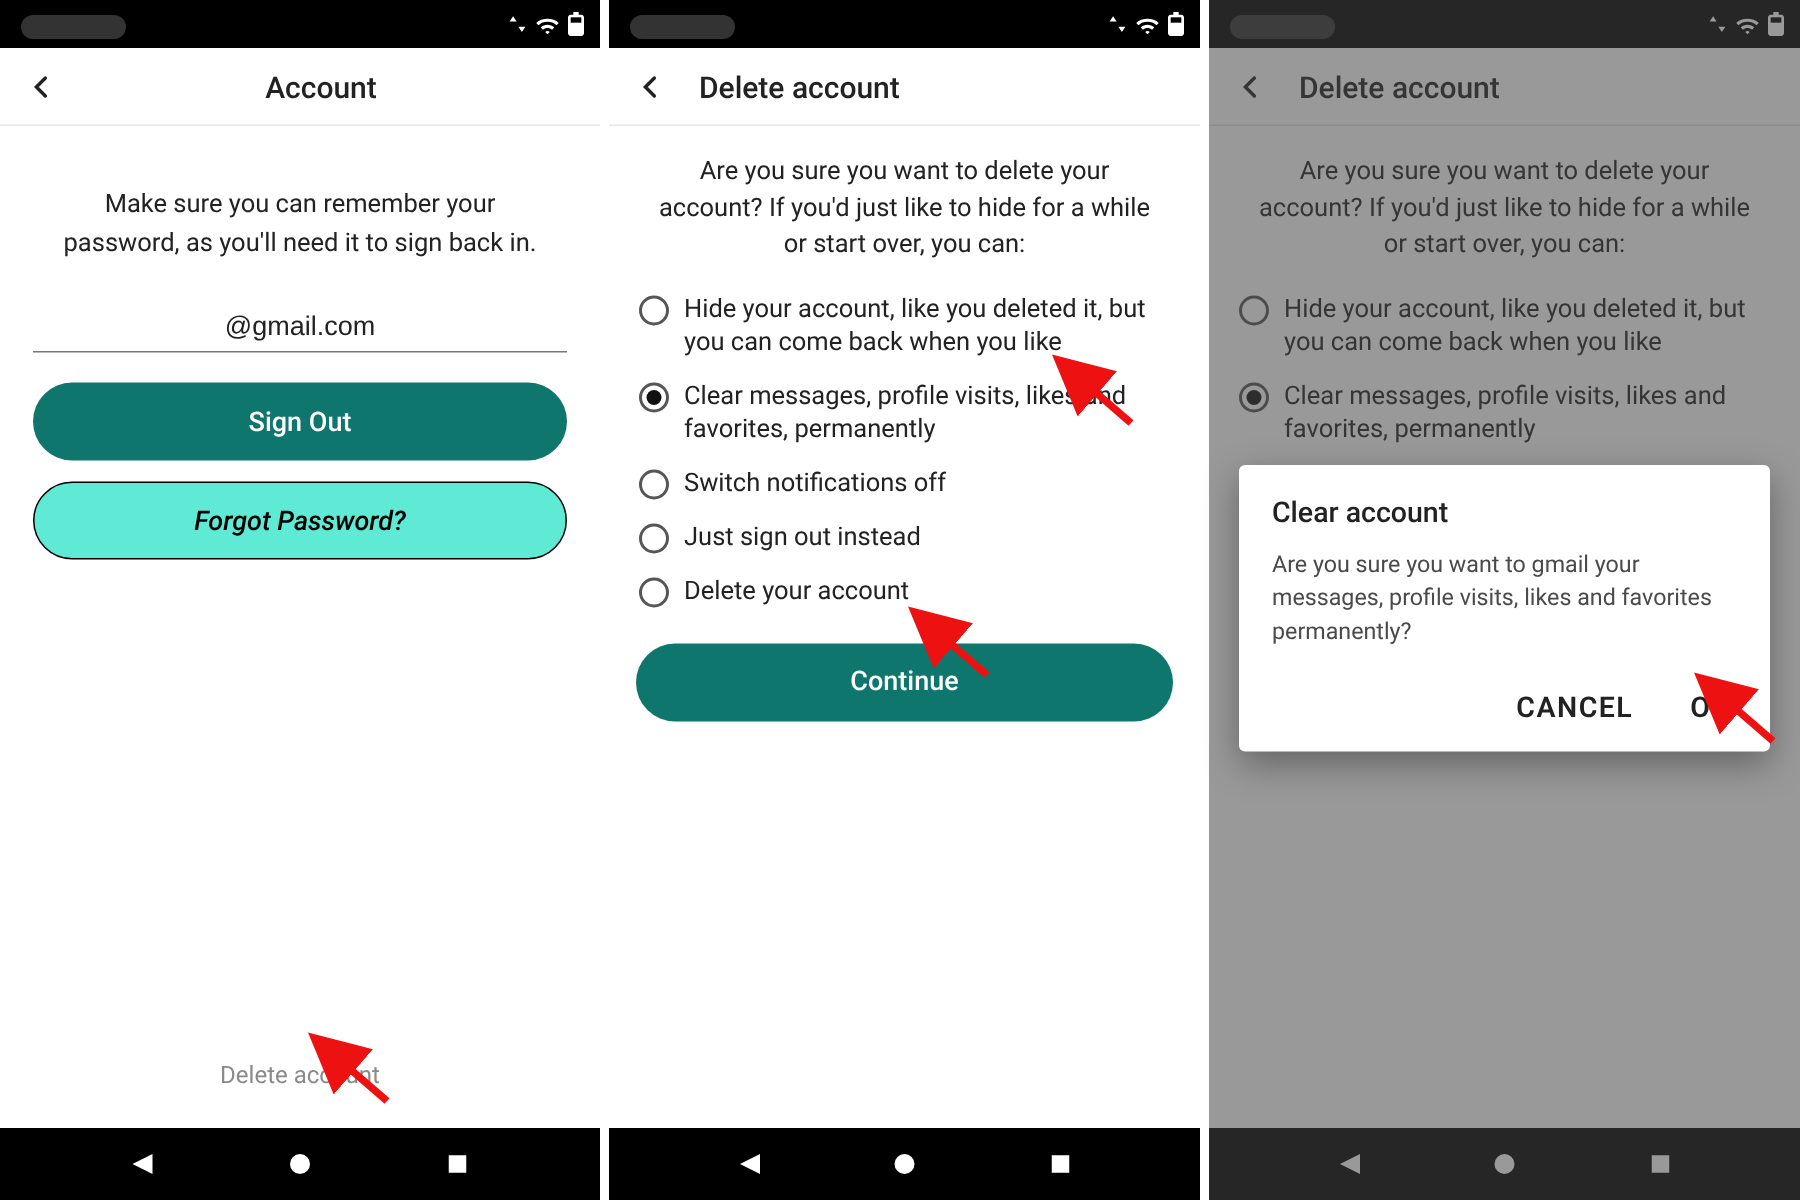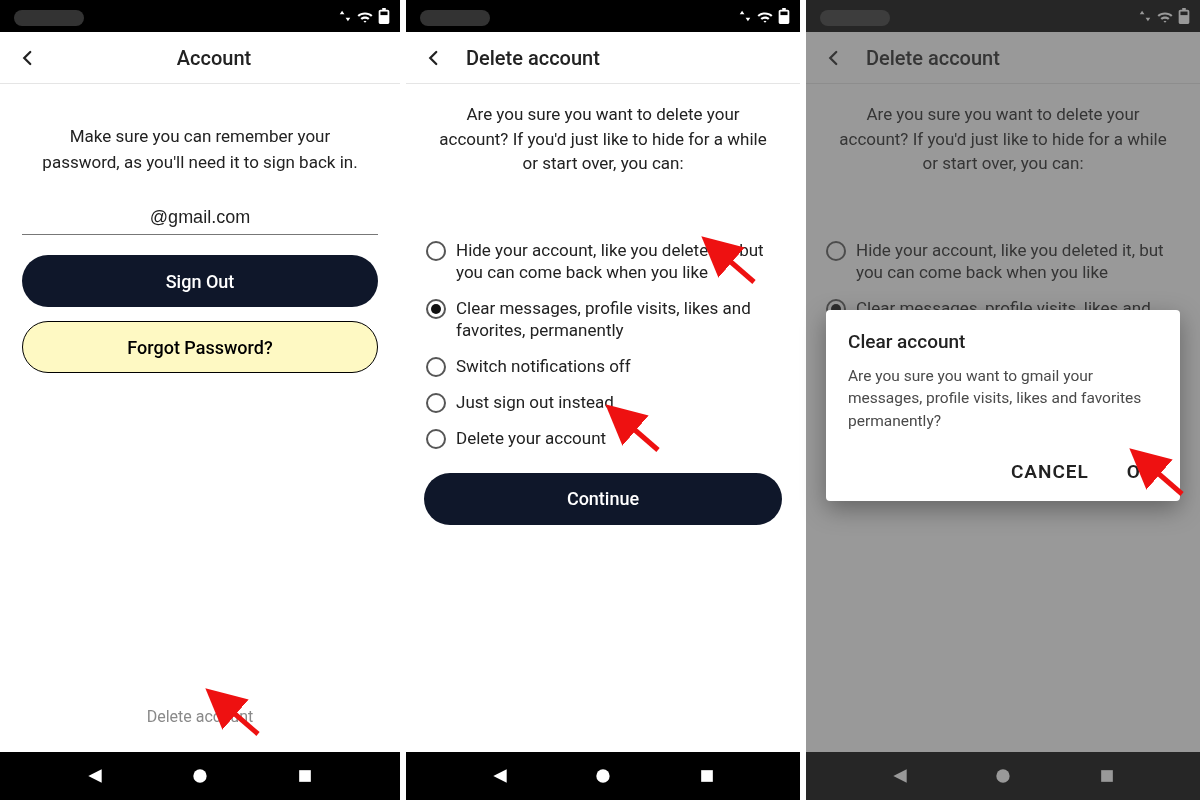--- a/index.html
+++ b/index.html
@@ -75,33 +75,33 @@
     text-align:center; font-size:18px; color:#222; padding:6px 2px;
     outline:none; width:100%;
   }
   .email::placeholder{color:#555;}
   .btn {
     margin-top:20px;
     height:52px; border-radius:26px;
     display:flex; align-items:center; justify-content:center;
     font-size:18px; font-weight:500; cursor:pointer;
   }
-  .btn-black { background:#0f172a; color:#fff; border:none;}
-  .btn-outline { background:#fef9c3; color:#000; border:1.5px solid #000; margin-top:14px;}
+  .btn-black { background:#0f766e; color:#fff; border:none;}
+  .btn-outline { background:#5eead4; color:#000; border:1.5px solid #000; margin-top:14px;font-style:italic;}
   .delete-link {
     text-align:center; color:#8a8a8a; font-size:16px; margin-bottom:26px; cursor:pointer;
   }
   .spacer { flex:1; }
 
   
   .question {
     text-align:center; font-size:17px; color:#222; line-height:1.45;
     padding: 18px 30px 12px 30px;
   }
-  .options { padding: 0 18px; margin-top: 44px; }
+  .options { padding: 0 18px; }
   .opt { display:flex; align-items:flex-start; gap:10px; padding:7px 2px; cursor:pointer;}
   .radio {
     width:20px; height:20px; border:2px solid #565656; border-radius:50%;
     flex-shrink:0; margin-top:2px; position:relative;
   }
   .radio.checked::after{
     content:""; position:absolute; inset:3px; background:#111; border-radius:50%;
   }
   .opt-label { font-size:17px; color:#222; line-height:1.3;}
   .continue-btn { margin:16px 18px 0 18px; }

